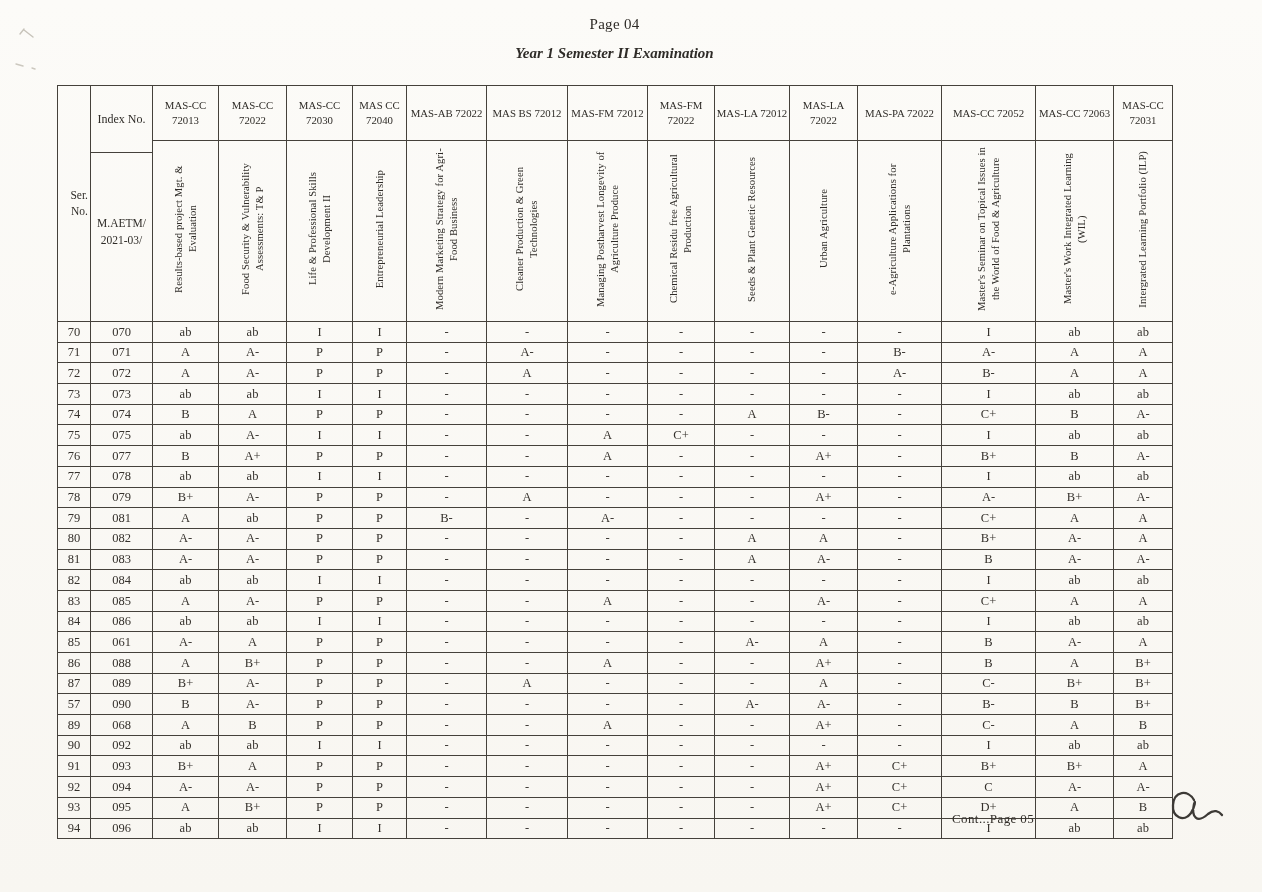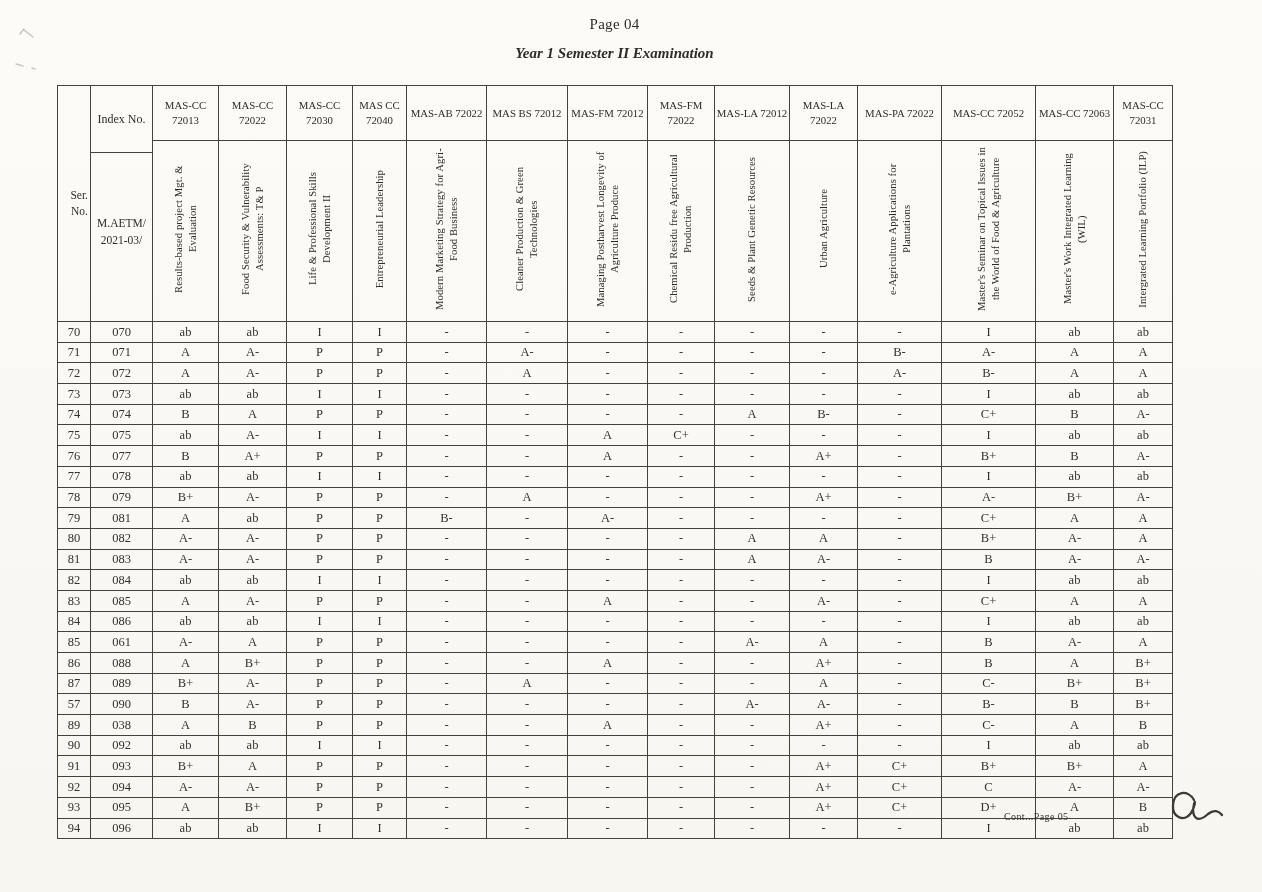--- a/index.html
+++ b/index.html
@@ -29,21 +29,21 @@
   th.code { font-size:10.8px; line-height:1.35; text-align:center; vertical-align:middle; padding:2px 1px; height:50px; }
   th.vname { height:174px; text-align:center; vertical-align:middle; padding:3px 0; }
   .vtext {
     display:inline-block; writing-mode:vertical-rl; transform:rotate(180deg);
     font-size:10.6px; line-height:1.3; max-height:164px; letter-spacing:0.1px;
   }
   tbody td { height:19.7px; padding:0; text-align:center; font-size:12.5px; line-height:1; color:#35312c; }
   tbody td.ser { font-size:12.5px; }
   tbody td.idx { font-size:12.5px; }
 
-  .footer { position:absolute; left:1004px; top:811px; font-size:10px; color:#34302b; letter-spacing:0.4px; }
+  .footer { position:absolute; left:952px; top:811px; font-size:13px; color:#34302b; letter-spacing:0.4px; }
   .hand-mark { position:absolute; left:1164px; top:784px; }
   .pencil-marks { position:absolute; left:8px; top:24px; }
 </style>
 </head>
 <body>
 
 <div class="page">
 
   <div class="title-wrap">
     <div class="pageno">Page 04</div>
@@ -446,21 +446,21 @@
           <td class="grade">-</td>
           <td class="grade">A-</td>
           <td class="grade">A-</td>
           <td class="grade">-</td>
           <td class="grade">B-</td>
           <td class="grade">B</td>
           <td class="grade">B+</td>
         </tr>
         <tr>
           <td class="ser">89</td>
-          <td class="idx">038</td>
+          <td class="idx">068</td>
           <td class="grade">A</td>
           <td class="grade">B</td>
           <td class="grade">P</td>
           <td class="grade">P</td>
           <td class="grade">-</td>
           <td class="grade">-</td>
           <td class="grade">A</td>
           <td class="grade">-</td>
           <td class="grade">-</td>
           <td class="grade">A+</td>

